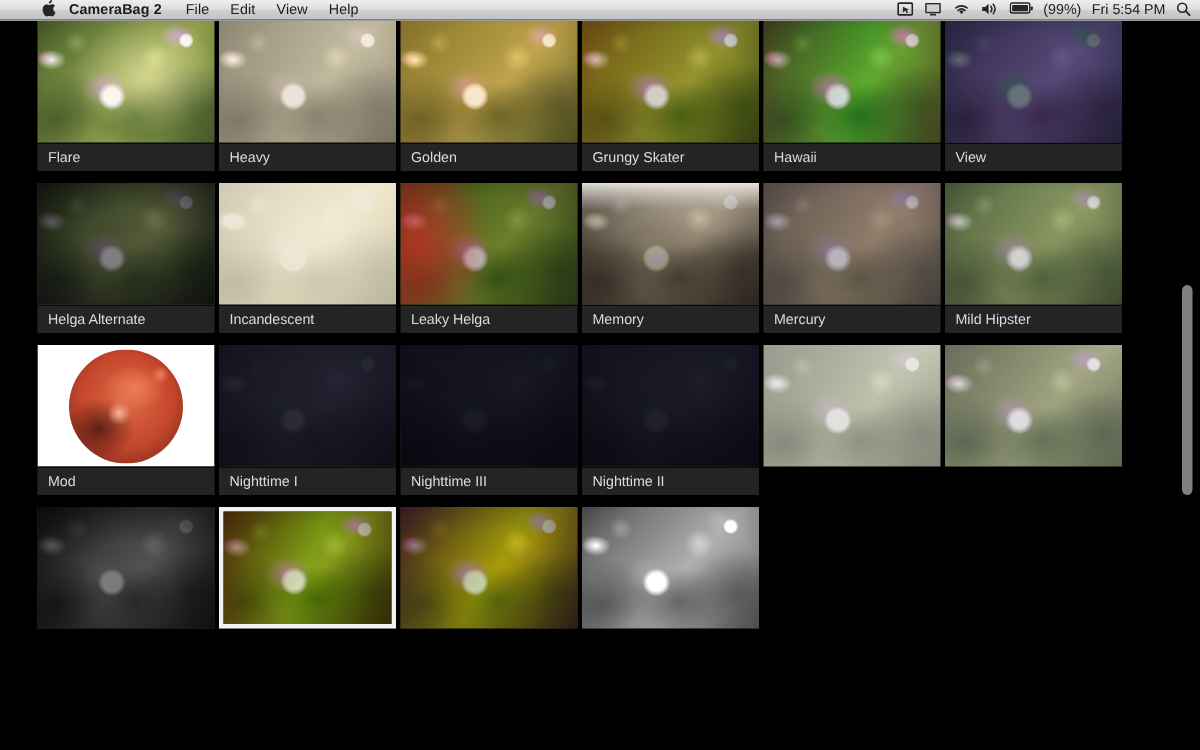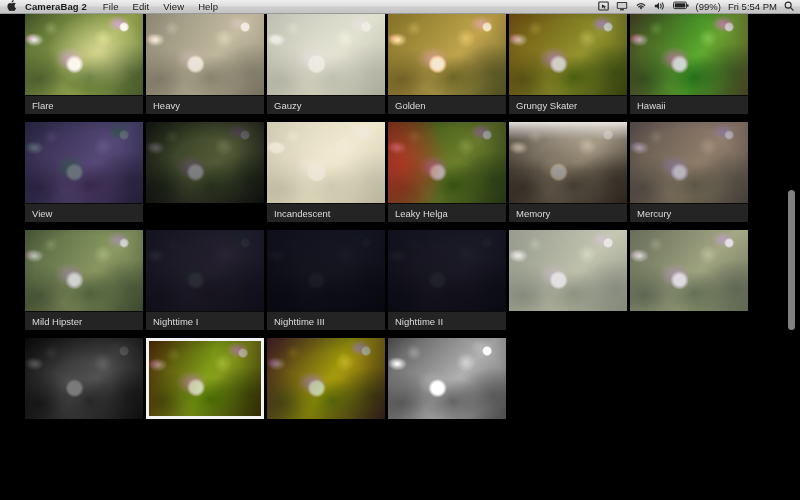--- a/index.html
+++ b/index.html
@@ -25,20 +25,21 @@
     box-sizing: border-box;
     font-size: 9px;
     color: #1a1a1a;
     z-index: 20;
   }
   #menubar-left {
     display: flex;
     align-items: flex-start;
     height: 14px;
     padding-left: 7px;
+    margin-left: 21px;
   }
   .apple-logo {
     width: 10px; height: 11px;
     margin-right: 8px;
     display: block;
   }
   .menu-item {
     padding: 0 7px;
     line-height: 14px;
     height: 14px;
@@ -404,27 +405,20 @@
         </div>
         <div class="filter-label">Flare</div>
       </div>
       <div class="filter-card f-gatsby">
         <div class="filter-thumb">
           <div class="photo"></div>
           <div class="overlay"></div>
         </div>
         <div class="filter-label">Heavy</div>
       </div>
-      <div class="filter-card f-gauzy">
-        <div class="filter-thumb">
-          <div class="photo"></div>
-          <div class="overlay"></div>
-        </div>
-        <div class="filter-label">Gauzy</div>
-      </div>
       <div class="filter-card f-golden">
         <div class="filter-thumb">
           <div class="photo"></div>
           <div class="overlay"></div>
         </div>
         <div class="filter-label">Golden</div>
       </div>
       <div class="filter-card f-grungy">
         <div class="filter-thumb">
           <div class="photo"></div>
@@ -444,20 +438,21 @@
           <div class="photo"></div>
           <div class="overlay"></div>
         </div>
         <div class="filter-label">View</div>
       </div>
       <div class="filter-card f-helga">
         <div class="filter-thumb">
           <div class="photo"></div>
           <div class="overlay"></div>
         </div>
+        <div class="filter-label">Helga Alternate</div>
       </div>
       <div class="filter-card f-incandescent">
         <div class="filter-thumb">
           <div class="photo"></div>
           <div class="overlay"></div>
         </div>
         <div class="filter-label">Incandescent</div>
       </div>
       <div class="filter-card f-leaky">
         <div class="filter-thumb">
@@ -479,20 +474,27 @@
           <div class="overlay"></div>
         </div>
         <div class="filter-label">Mercury</div>
       </div>
       <div class="filter-card f-mild">
         <div class="filter-thumb">
           <div class="photo"></div>
           <div class="overlay"></div>
         </div>
         <div class="filter-label">Mild Hipster</div>
+      </div>
+      <div class="filter-card f-mod">
+        <div class="filter-thumb">
+          <div class="overlay"></div>
+          <div class="mod-circle"></div>
+        </div>
+        <div class="filter-label">Mod</div>
       </div>
       <div class="filter-card f-night1">
         <div class="filter-thumb">
           <div class="photo"></div>
           <div class="overlay"></div>
         </div>
         <div class="filter-label">Nighttime I</div>
       </div>
       <div class="filter-card f-night3">
         <div class="filter-thumb">

